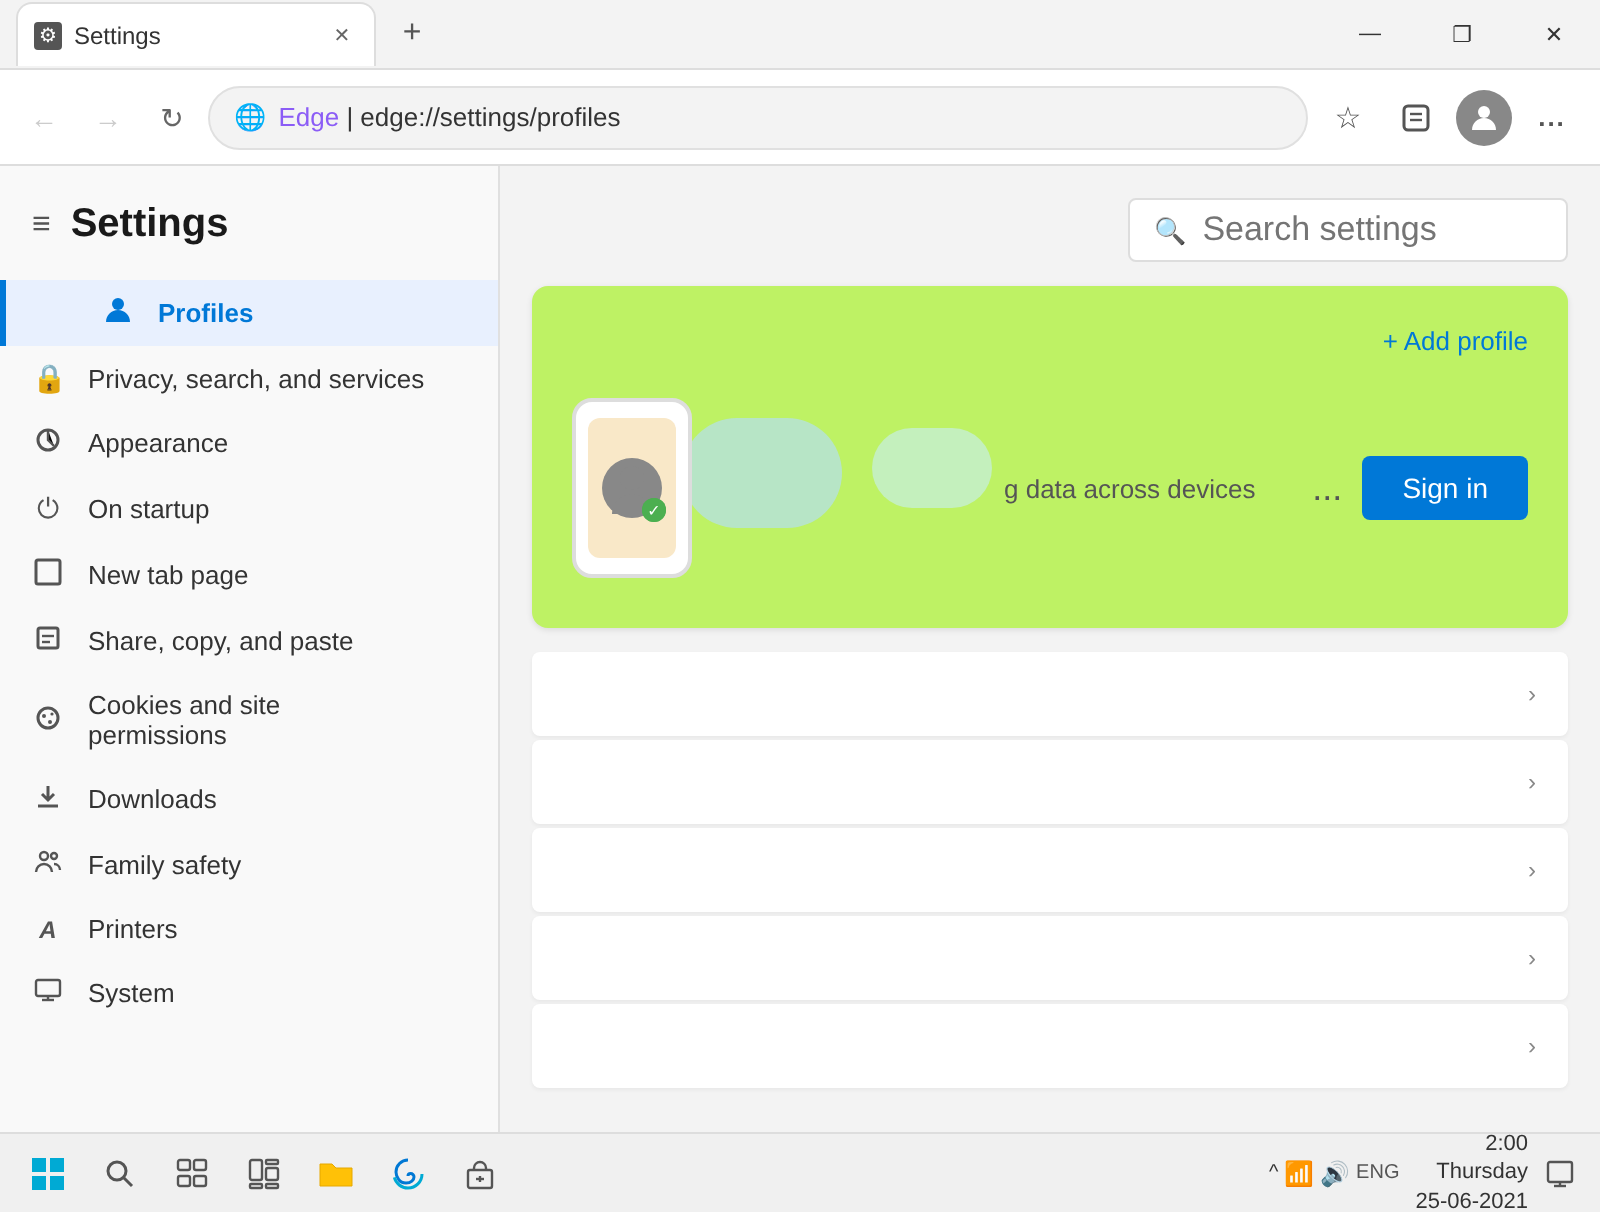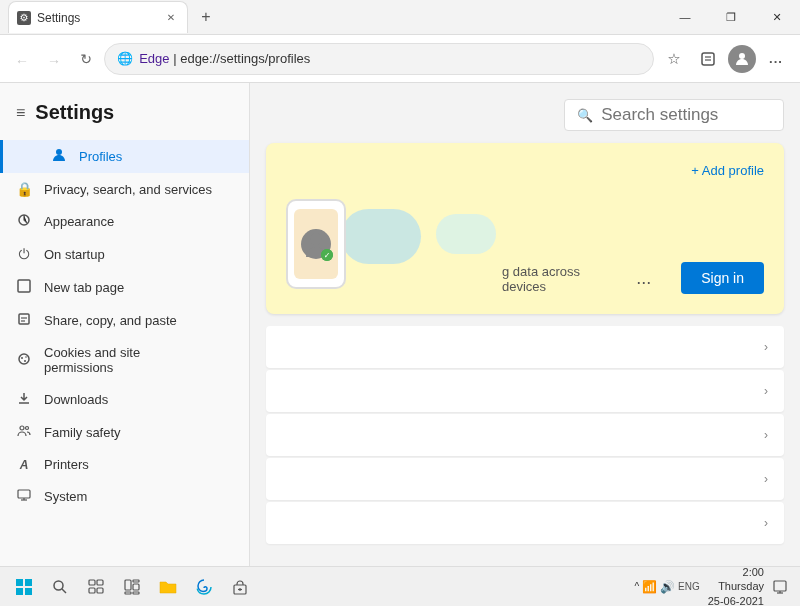--- a/index.html
+++ b/index.html
@@ -31,75 +31,75 @@
     }
     .nav-btn { width: 28px; height: 28px; display: flex; align-items: center; justify-content: center; border-radius: 50%; cursor: pointer; color: #666; font-size: 14px; }
     .nav-btn.disabled { color: #ccc; cursor: default; }
     .address-field {
       flex: 1; display: flex; align-items: center; background: #f3f3f3;
       border: 1px solid #e0e0e0; border-radius: 20px; height: 32px; padding: 0 12px;
       font-size: 13px; color: #333; gap: 6px;
     }
     .address-icon { font-size: 13px; color: #555; }
     .address-text { flex: 1; font-size: 13px; color: #333; }
-    .address-text .edge-part { color: #4c1d95; }
+    .address-text .edge-part { color: #8b5cf6; }
     .toolbar-icons { display: flex; align-items: center; gap: 2px; }
     .toolbar-icon { width: 32px; height: 32px; display: flex; align-items: center; justify-content: center; border-radius: 50%; cursor: pointer; font-size: 15px; color: #555; }
     .profile-icon { width: 28px; height: 28px; background: #888; border-radius: 50%; display: flex; align-items: center; justify-content: center; color: #fff; font-size: 12px; }
 
     
     .main { display: flex; height: calc(606px - 35px - 48px - 40px); }
 
     
     .sidebar {
       width: 250px; background: #f9f9f9; border-right: 1px solid #e0e0e0;
       overflow-y: auto; padding: 10px 0;
     }
     .sidebar-header { display: flex; align-items: center; padding: 8px 16px 16px; font-size: 20px; font-weight: 600; color: #1a1a1a; gap: 10px; }
     .menu-icon { font-size: 16px; cursor: pointer; color: #555; }
     .sidebar-item {
       display: flex; align-items: center; padding: 8px 16px; cursor: pointer;
       border-radius: 0; color: #333; gap: 12px; font-size: 13px; position: relative;
     }
-    .sidebar-item.active { background: #e8f0fe; border-left: 3px solid #0078d7; color: #0078d7; font-weight: 400; padding-left: 48px; }
+    .sidebar-item.active { background: #e8f0fe; border-left: 3px solid #0078d7; color: #0078d7; font-weight: 700; padding-left: 48px; }
     .sidebar-item .item-icon { width: 16px; font-size: 14px; text-align: center; color: #555; flex-shrink: 0; }
     .sidebar-item.active .item-icon { color: #0078d7; }
     .sidebar-item .item-text { font-size: 13px; }
 
     
     .content { flex: 1; background: #f3f3f3; overflow-y: auto; padding: 16px; }
     .content-header { display: flex; justify-content: flex-end; margin-bottom: 12px; align-items: center; gap: 8px; }
     .search-box {
       display: flex; align-items: center; background: #fff; border: 1px solid #ddd;
       border-radius: 4px; padding: 5px 12px; gap: 8px; width: 220px;
     }
     .search-input { border: none; outline: none; font-size: 17px; color: #1d4ed8; flex: 1; background: transparent; }
 
     .profile-card {
-      background: #fef9c3; border-radius: 8px; padding: 20px; margin-bottom: 12px;
+      background: #bef264; border-radius: 8px; padding: 20px; margin-bottom: 12px;
       box-shadow: 0 1px 3px rgba(0,0,0,0.1);
     }
     .add-profile-btn { display: flex; align-items: center; gap: 6px; margin-bottom: 16px; justify-content: flex-end; font-size: 13px; color: #0078d7; cursor: pointer; }
-    .profile-content { display: flex; align-items: flex-end; justify-content: space-between; }
+    .profile-content { display: flex; align-items: center; justify-content: space-between; }
     .profile-illustration { display: flex; align-items: center; gap: 0; position: relative; width: 200px; height: 100px; }
     .phone-img {
       width: 60px; height: 90px; background: #fff; border: 2px solid #ddd;
       border-radius: 10px; display: flex; align-items: center; justify-content: center;
       position: relative; z-index: 2; flex-shrink: 0;
     }
     .phone-screen { width: 44px; height: 70px; background: #f9e8c8; border-radius: 6px; display: flex; align-items: center; justify-content: center; }
     .avatar-circle { width: 30px; height: 30px; background: #888; border-radius: 50%; position: relative; }
     .avatar-circle::after { content: '✓'; position: absolute; bottom: -2px; right: -2px; background: #4caf50; color: #fff; border-radius: 50%; width: 12px; height: 12px; font-size: 8px; display: flex; align-items: center; justify-content: center; }
     .cloud1 { width: 80px; height: 55px; background: #b3dff0; border-radius: 50px; position: absolute; left: 55px; top: 15px; opacity: 0.7; }
     .cloud2 { width: 60px; height: 40px; background: #c8eef8; border-radius: 40px; position: absolute; right: -10px; top: 20px; opacity: 0.6; }
     .profile-actions { display: flex; align-items: center; gap: 10px; }
     .dots-btn { font-size: 18px; color: #555; cursor: pointer; }
     .signin-btn {
       background: #0078d7; color: #fff; border: none; border-radius: 4px;
-      padding: 8px 20px; font-size: 14px; cursor: pointer; font-weight: 500; margin-left: 20px;
+      padding: 8px 20px; font-size: 14px; cursor: pointer; font-weight: 500;
     }
     .sync-text { font-size: 13px; color: #555; }
 
     .list-items { display: flex; flex-direction: column; gap: 2px; }
     .list-item {
       background: #fff; border-radius: 4px; padding: 14px 16px;
       display: flex; align-items: center; justify-content: space-between;
       cursor: pointer; box-shadow: 0 1px 2px rgba(0,0,0,0.05);
     }
     .chevron { color: #888; font-size: 12px; }

